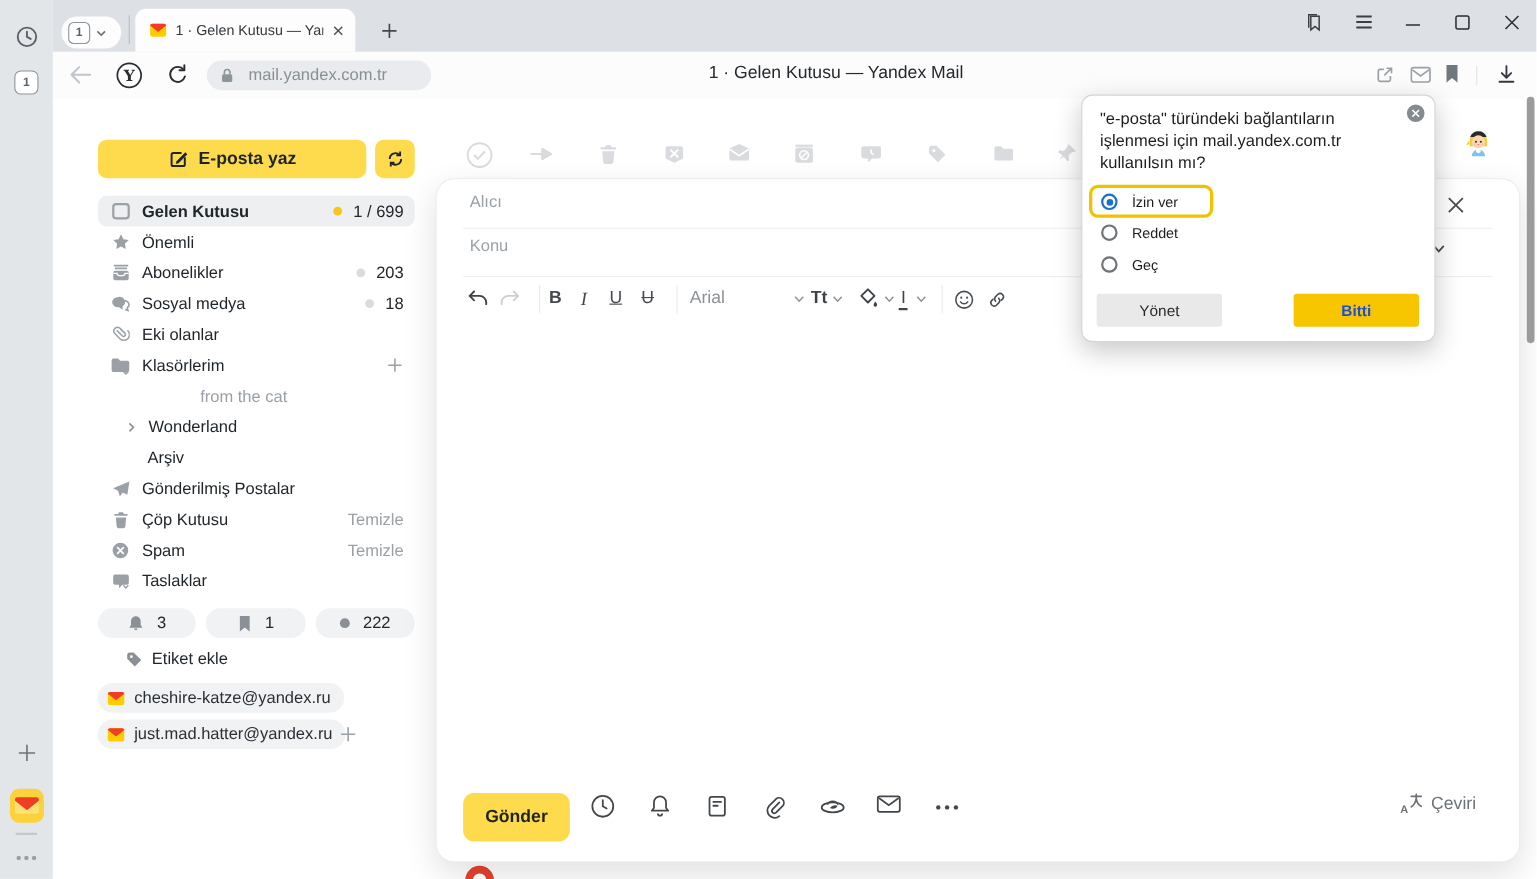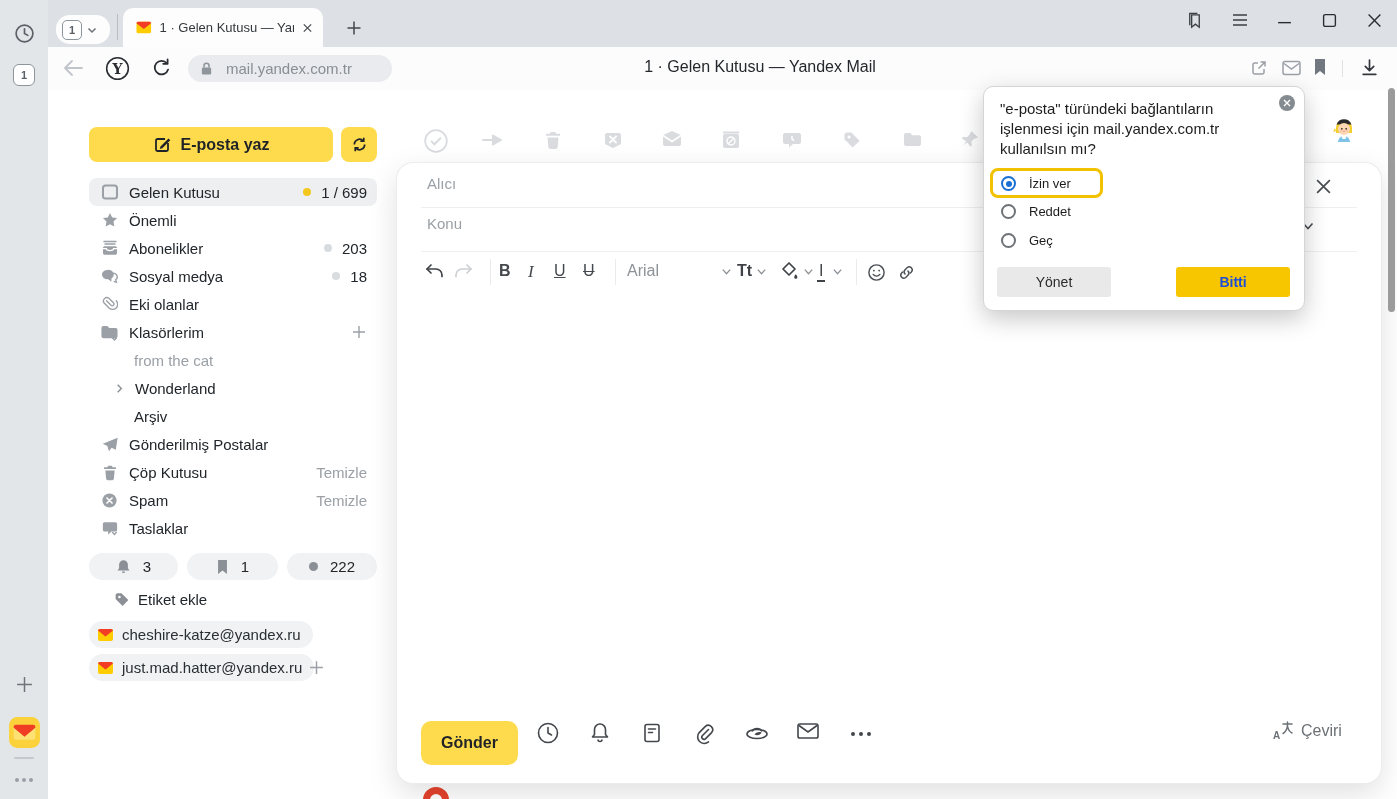--- a/index.html
+++ b/index.html
@@ -36,27 +36,27 @@
 
   
   .composeBtn{position:absolute;left:89px;top:127px;width:244px;height:35px;background:#fedb4d;border-radius:8px;
     display:flex;align-items:center;justify-content:center;gap:10px;font-size:16px;font-weight:bold;color:#1f2328;z-index:10;}
   .syncBtn{position:absolute;left:341px;top:127px;width:36px;height:35px;background:#fedb4d;border-radius:8px;
     display:flex;align-items:center;justify-content:center;z-index:10;}
   .sblist{position:absolute;left:89px;top:178px;width:288px;z-index:10;}
   .sbrow{position:relative;height:28px;display:flex;align-items:center;padding:0 10px 0 11px;box-sizing:border-box;gap:10px;}
   .sbrow .lbl{font-size:15px;font-weight:500;color:#21262b;white-space:nowrap;}
   .sbrow.sel{background:#edeff1;border-radius:8px;}
-  .sbrow.sel .lbl{font-weight:normal;}
+  .sbrow.sel .lbl{font-weight:bold;}
   .sbrow .meta{margin-left:auto;display:flex;align-items:center;gap:10px;}
   .cnt{font-size:15px;color:#21262b;}
   .dot{width:8px;height:8px;border-radius:50%;}
   .dot.yellow{background:#f3c71e;}
   .dot.gray{background:#d9dcdf;}
-  .muted{color:#9aa0a6 !important;font-weight:400 !important;}
+  .muted{color:#9aa0a6 !important;font-weight:400 !important;margin-left:48px;}
   .indent{padding-left:45px;}
   .action{margin-left:auto;font-size:15px;color:#9aa0a6;}
   .sbicon{width:19px;display:flex;justify-content:center;color:#9aa0a6;}
   .chips{position:absolute;left:89px;top:553px;width:288px;display:flex;gap:9px;z-index:10;}
   .chip{height:27px;background:#f1f2f4;border-radius:14px;display:flex;align-items:center;justify-content:center;gap:12px;
     font-size:15px;color:#21262b;}
   .labelrow{position:absolute;left:113px;top:591px;display:flex;align-items:center;gap:7px;font-size:15px;color:#21262b;z-index:10;}
   .acct{position:absolute;left:89px;height:27px;background:#f1f2f4;border-radius:14px;display:inline-flex;align-items:center;
     gap:8px;padding:0 12px 0 8px;font-size:15px;color:#2a2f34;z-index:10;white-space:nowrap;}
 

